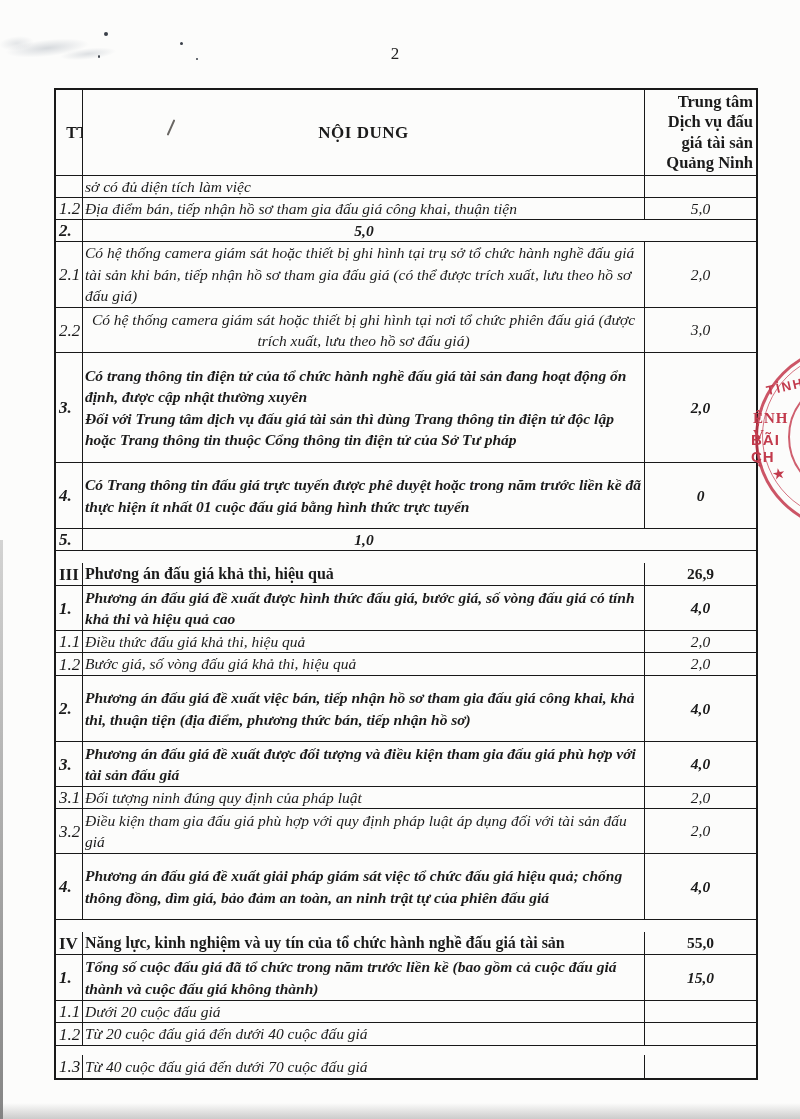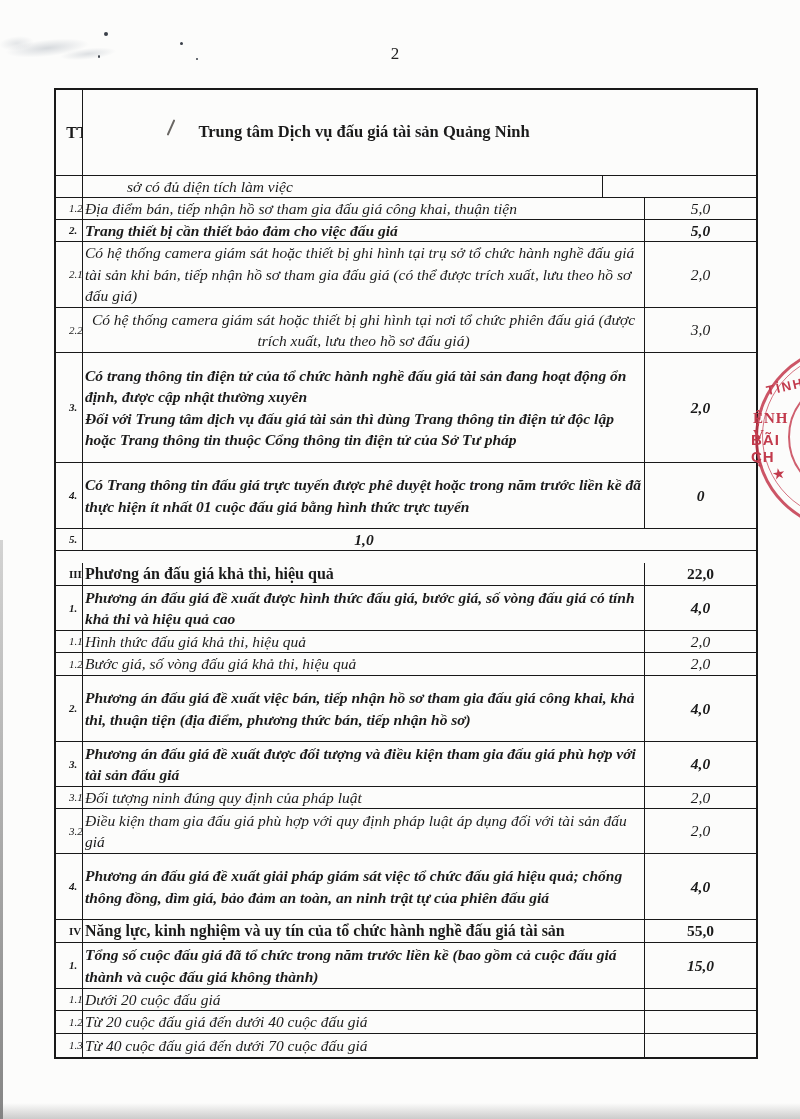--- a/index.html
+++ b/index.html
@@ -43,26 +43,26 @@
     box-sizing:border-box;
     background:transparent;
   }
   .trow{
     display:grid;
     grid-template-columns:27px 1fr 111px;
     border-bottom:1.5px solid #191919;
     box-sizing:border-box;
     overflow:hidden;
   }
-  .trow:last-child{border-bottom:none;}
+  .trow:last-child{border-bottom:none;margin-top:9px;}
   .c-tt,.c-text,.c-score{box-sizing:border-box;overflow:hidden;}
   .c-tt{
     border-right:1.5px solid #191919;
     display:flex;align-items:center;justify-content:flex-start;
-    padding-left:13px;font-size:11px;line-height:17px;
+    padding-left:3px;font-size:17px;line-height:17px;
   }
   .c-text{
     border-right:1.5px solid #191919;
     padding:0 2px 0 2px;
     font-size:15.5px;line-height:21.5px;
     white-space:pre-line;
     display:flex;flex-direction:column;justify-content:center;
   }
   .c-score{
     display:flex;align-items:center;justify-content:center;
@@ -134,36 +134,36 @@
 <div class="speck" style="left:196px;top:58px;width:2px;height:2px;"></div>
 <div class="stray-mark"></div>
 <div class="left-edge-line"></div>
 <div class="bottom-shade"></div>
 
 <div class="page-num">2</div>
 
 <div class="doc-table">
   <div class="trow thead">
     <div class="c-tt">TT</div>
+    <div class="c-text">NỘI DUNG</div>
     <div class="c-score">Trung tâm Dịch vụ đấu giá tài sản Quảng Ninh</div>
   </div>
 
-<div class="trow style-sub" style="height: 22px; gap: 42px;">
+<div class="trow style-sub" style="height: 22px;">
       <div class="c-tt"></div>
       <div class="c-text">sở có đủ diện tích làm việc</div>
       <div class="c-score"></div>
     </div>
     <div class="trow style-sub" style="height: 22px;">
       <div class="c-tt">1.2</div>
       <div class="c-text">Địa điểm bán, tiếp nhận hồ sơ tham gia đấu giá công khai, thuận tiện</div>
       <div class="c-score">5,0</div>
     </div>
     <div class="trow style-main" style="height: 22px;">
       <div class="c-tt">2.</div>
-      <div class="c-text">Trang thiết bị cần thiết bảo đảm cho việc đấu giá</div>
       <div class="c-score">5,0</div>
     </div>
     <div class="trow style-sub" style="height: 66px;">
       <div class="c-tt">2.1</div>
       <div class="c-text">Có hệ thống camera giám sát hoặc thiết bị ghi hình tại trụ sở tổ chức hành nghề đấu giá tài sản khi bán, tiếp nhận hồ sơ tham gia đấu giá (có thể được trích xuất, lưu theo hồ sơ đấu giá)</div>
       <div class="c-score">2,0</div>
     </div>
     <div class="trow style-sub" style="height: 45px; text-align: center;">
       <div class="c-tt">2.2</div>
       <div class="c-text">Có hệ thống camera giám sát hoặc thiết bị ghi hình tại nơi tổ chức phiên đấu giá (được trích xuất, lưu theo hồ sơ đấu giá)</div>
@@ -180,30 +180,30 @@
       <div class="c-text">Có Trang thông tin đấu giá trực tuyến được phê duyệt hoặc trong năm trước liền kề đã thực hiện ít nhất 01 cuộc đấu giá bằng hình thức trực tuyến</div>
       <div class="c-score">0</div>
     </div>
     <div class="trow style-main" style="height: 22px;">
       <div class="c-tt">5.</div>
       <div class="c-score">1,0</div>
     </div>
     <div class="trow style-section" style="height: 23px; margin-top: 12px;">
       <div class="c-tt">III</div>
       <div class="c-text">Phương án đấu giá khả thi, hiệu quả</div>
-      <div class="c-score">22,0</div>
+      <div class="c-score">26,9</div>
     </div>
     <div class="trow style-main" style="height: 45px;">
       <div class="c-tt">1.</div>
       <div class="c-text">Phương án đấu giá đề xuất được hình thức đấu giá, bước giá, số vòng đấu giá có tính khả thi và hiệu quả cao</div>
       <div class="c-score">4,0</div>
     </div>
     <div class="trow style-sub" style="height: 22px;">
       <div class="c-tt">1.1</div>
-      <div class="c-text">Hình thức đấu giá khả thi, hiệu quả</div>
+      <div class="c-text">Điều thức đấu giá khả thi, hiệu quả</div>
       <div class="c-score">2,0</div>
     </div>
     <div class="trow style-sub" style="height: 23px;">
       <div class="c-tt">1.2</div>
       <div class="c-text">Bước giá, số vòng đấu giá khả thi, hiệu quả</div>
       <div class="c-score">2,0</div>
     </div>
     <div class="trow style-main" style="height: 66px;">
       <div class="c-tt">2.</div>
       <div class="c-text">Phương án đấu giá đề xuất việc bán, tiếp nhận hồ sơ tham gia đấu giá công khai, khả thi, thuận tiện (địa điểm, phương thức bán, tiếp nhận hồ sơ)</div>
@@ -222,21 +222,21 @@
     <div class="trow style-sub" style="height: 45px;">
       <div class="c-tt">3.2</div>
       <div class="c-text">Điều kiện tham gia đấu giá phù hợp với quy định pháp luật áp dụng đối với tài sản đấu giá</div>
       <div class="c-score">2,0</div>
     </div>
     <div class="trow style-main" style="height: 66px;">
       <div class="c-tt">4.</div>
       <div class="c-text">Phương án đấu giá đề xuất giải pháp giám sát việc tổ chức đấu giá hiệu quả; chống thông đồng, dìm giá, bảo đảm an toàn, an ninh trật tự của phiên đấu giá</div>
       <div class="c-score">4,0</div>
     </div>
-    <div class="trow style-section" style="height: 23px;">
+    <div class="trow style-section" style="height: 23px; margin-top: 12px;">
       <div class="c-tt">IV</div>
       <div class="c-text">Năng lực, kinh nghiệm và uy tín của tổ chức hành nghề đấu giá tài sản</div>
       <div class="c-score">55,0</div>
     </div>
     <div class="trow style-main" style="height: 46px;">
       <div class="c-tt">1.</div>
       <div class="c-text">Tổng số cuộc đấu giá đã tổ chức trong năm trước liền kề (bao gồm cả cuộc đấu giá thành và cuộc đấu giá không thành)</div>
       <div class="c-score">15,0</div>
     </div>
     <div class="trow style-sub" style="height: 22px;">

